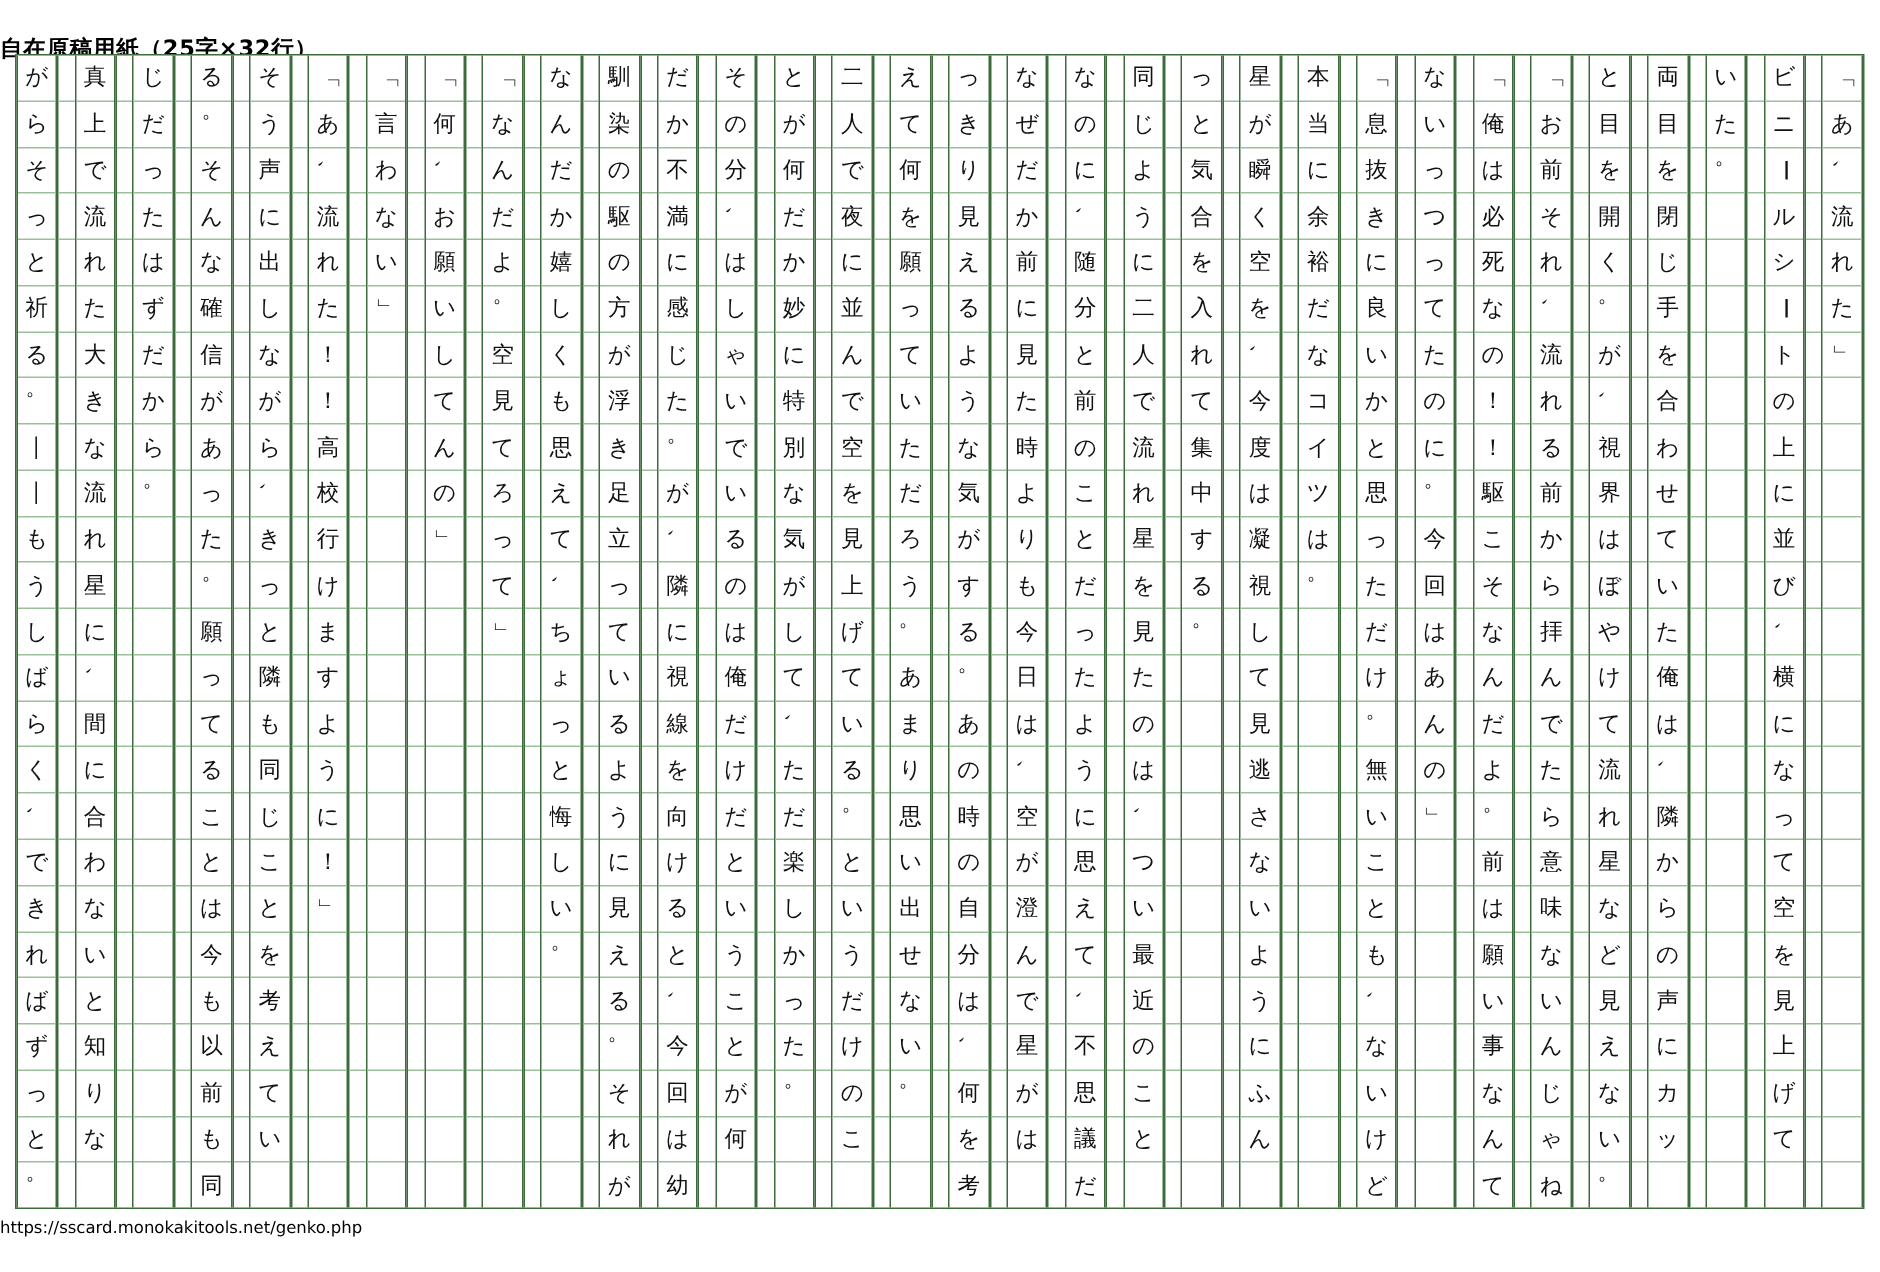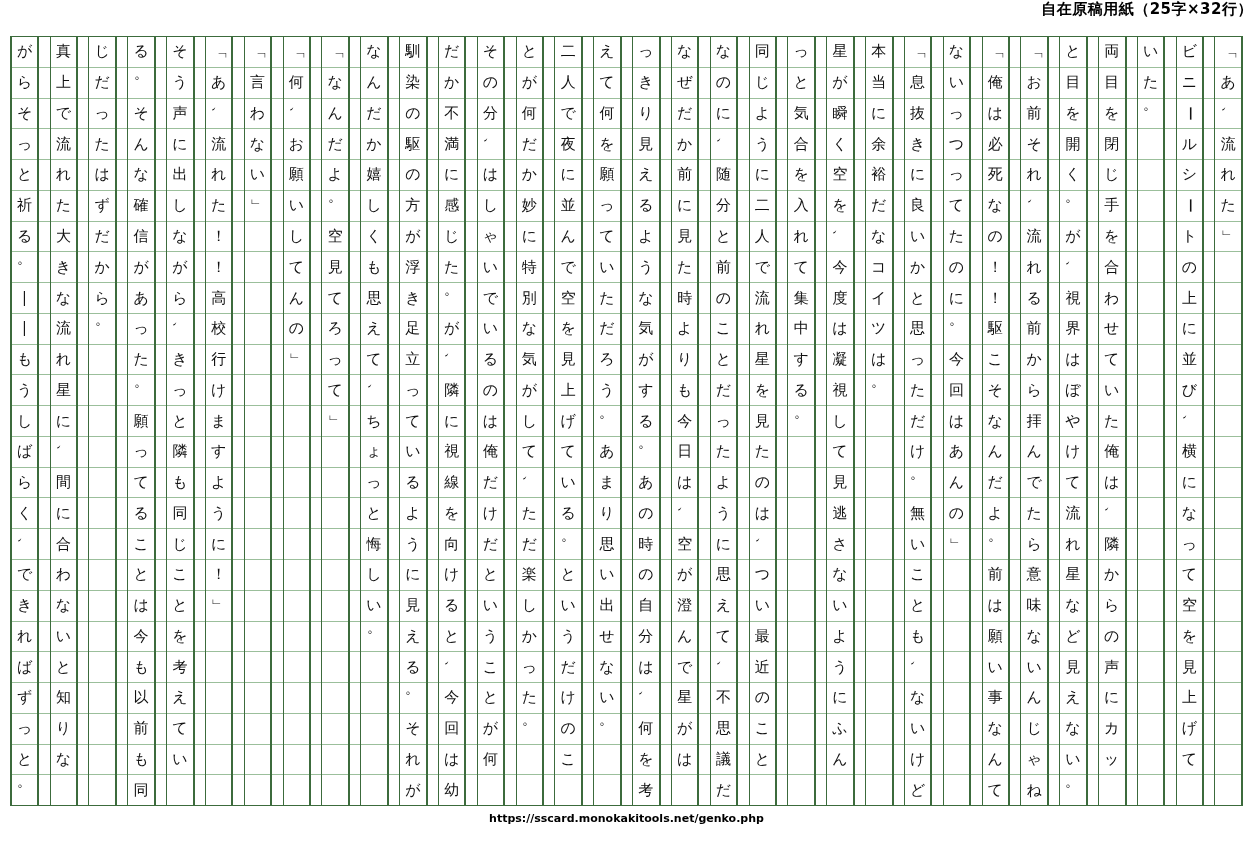--- a/index.html
+++ b/index.html
@@ -9,25 +9,25 @@
   }
   body {
     width: 1253px;
     height: 848px;
     font-family: "DejaVu Sans", "Liberation Sans", sans-serif;
     color: #000000;
     position: relative;
     overflow: hidden;
   }
   .page-title {
-    text-align: right;
+    text-align: left;
     font-size: 15px;
     font-weight: bold;
     margin: 0;
-    padding-top: 0;
+    padding-top: 23px;
     letter-spacing: 0.5px;
     color: #000;
   }
   .sheet-wrap {
     position: absolute;
     left: 10px;
     top: 36px;
     width: 1233px;
     height: 770px;
   }
@@ -83,23 +83,22 @@
   
   .cell .rot {
     display: inline-block;
     transform: rotate(90deg);
   }
   .footer-url {
     position: absolute;
     left: 0;
     right: 0;
     top: 812px;
-    text-align: center;
     font-size: 11px;
-    font-weight: bold;
+    font-weight: normal;
     color: #000;
     font-family: "DejaVu Sans", "Liberation Sans", sans-serif;
   }
 </style>
 </head>
 <body>
 
 <h1 class="page-title">自在原稿用紙（25字×32行）</h1>
 
 <div class="sheet-wrap">

